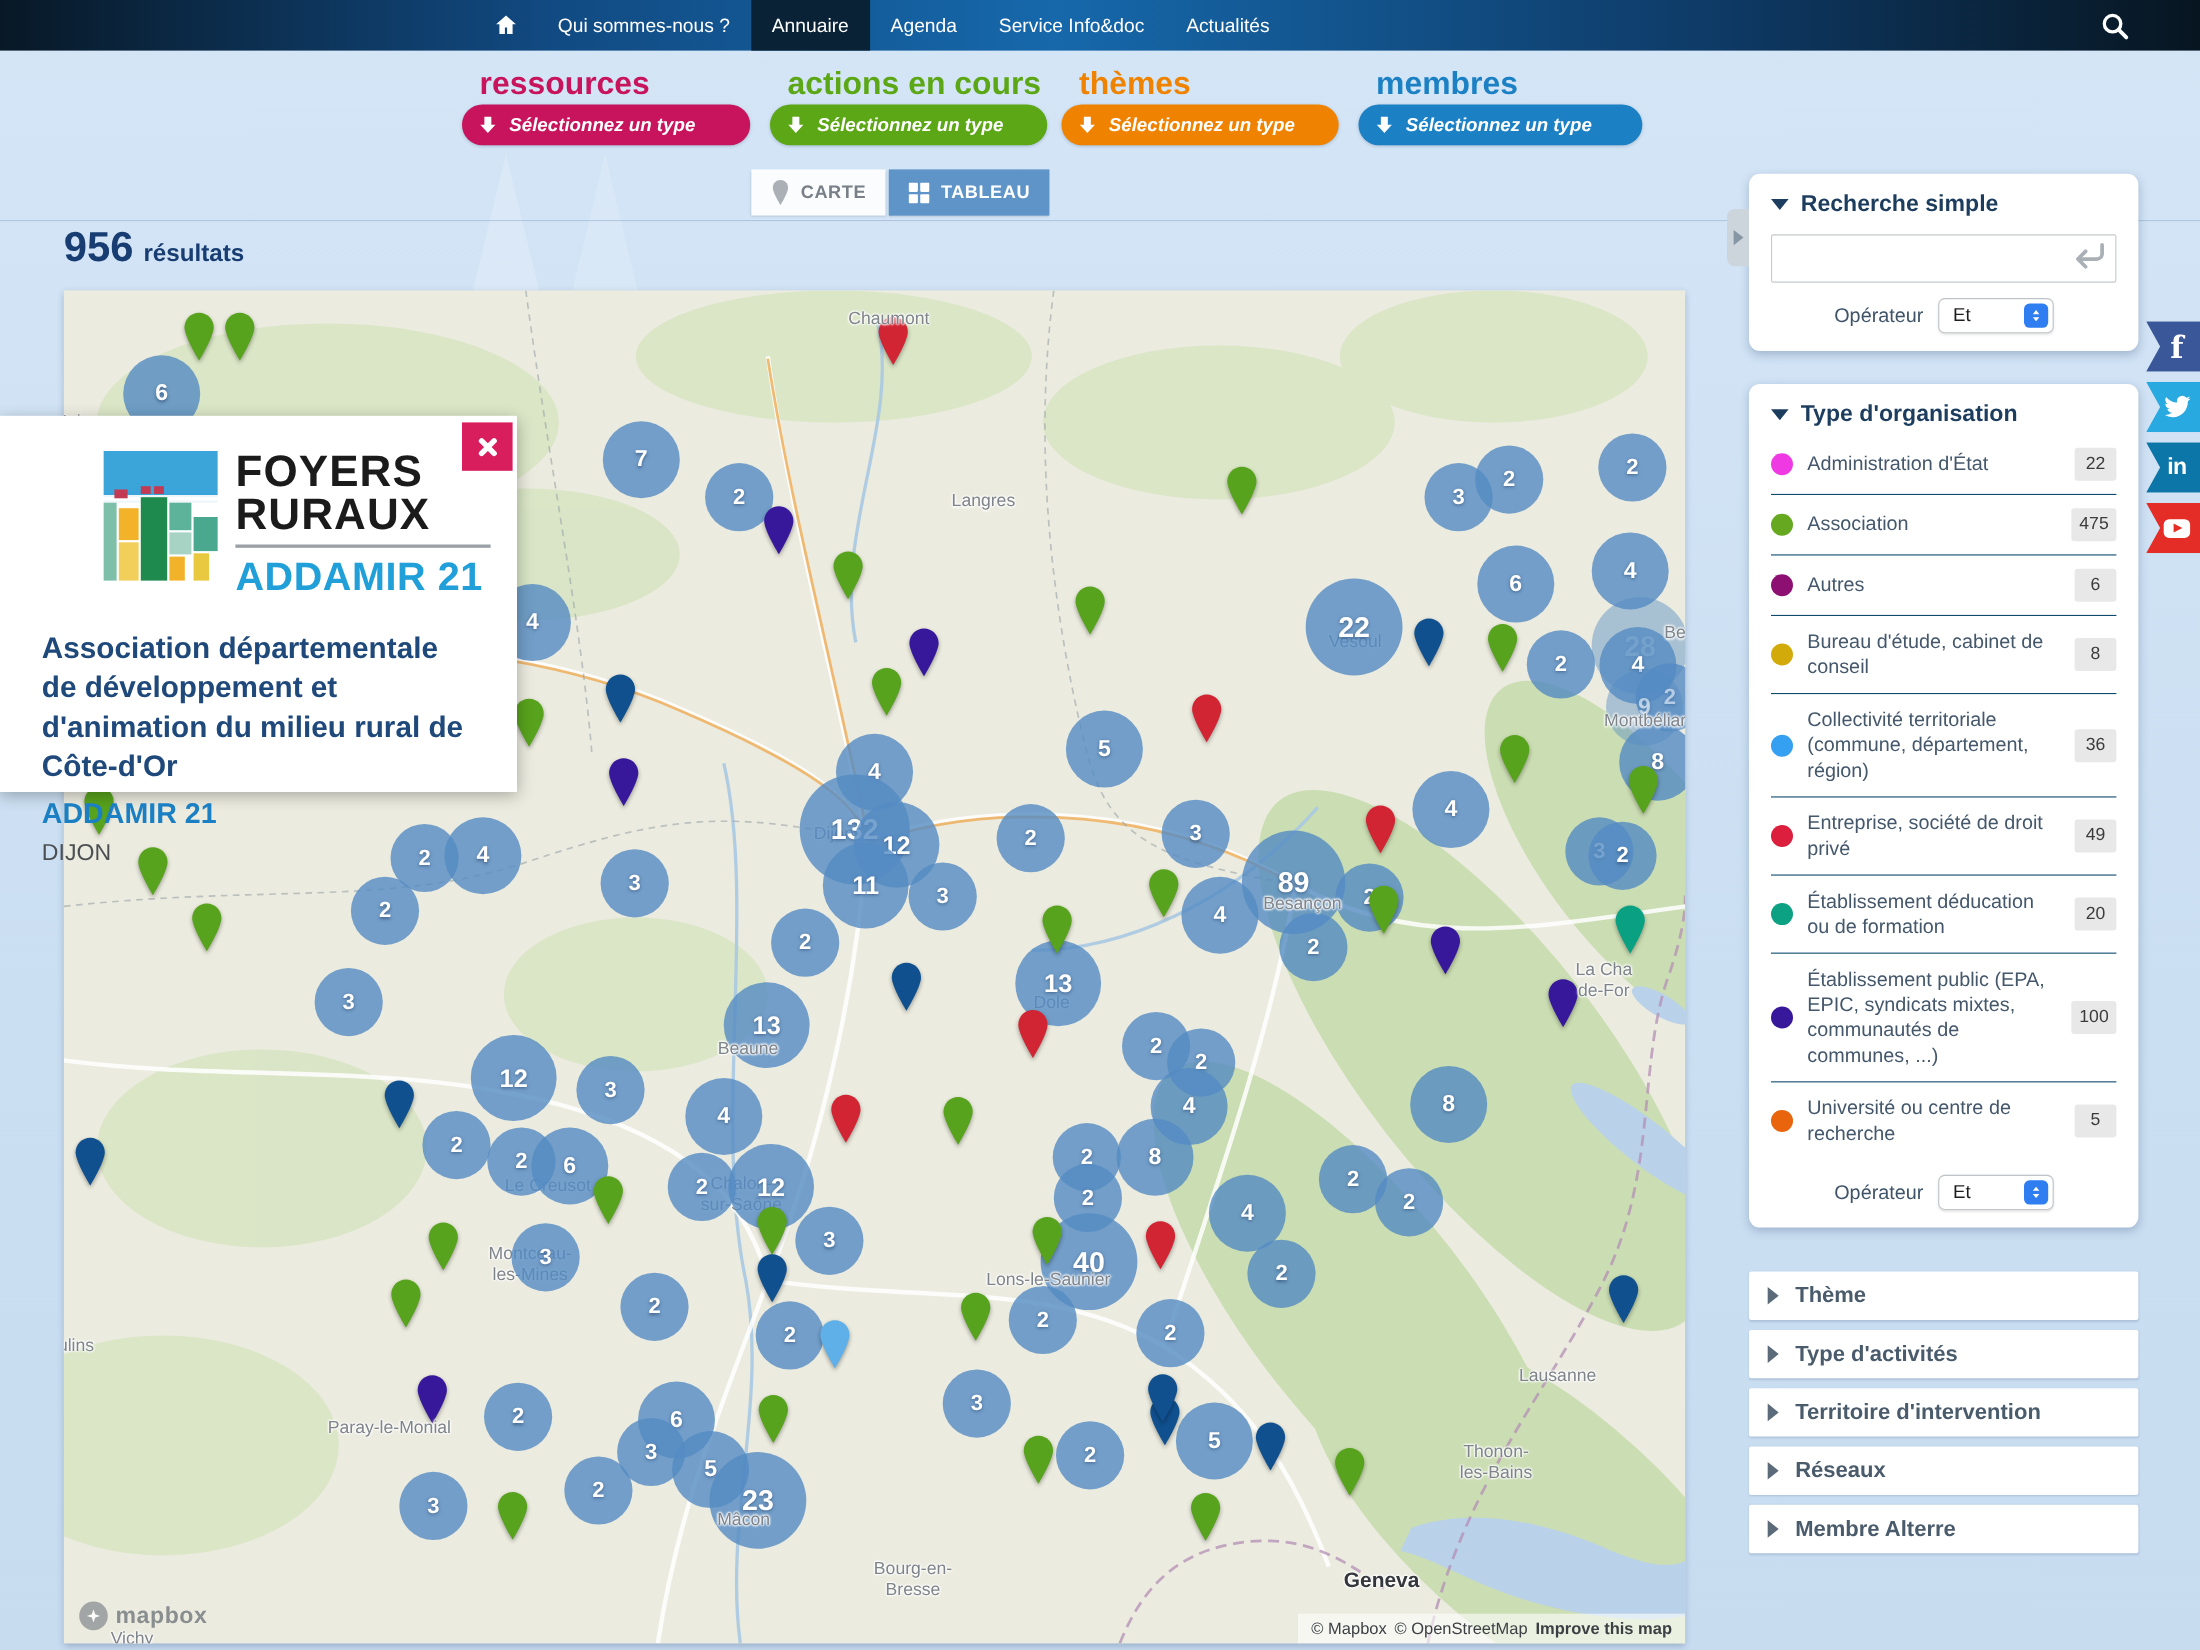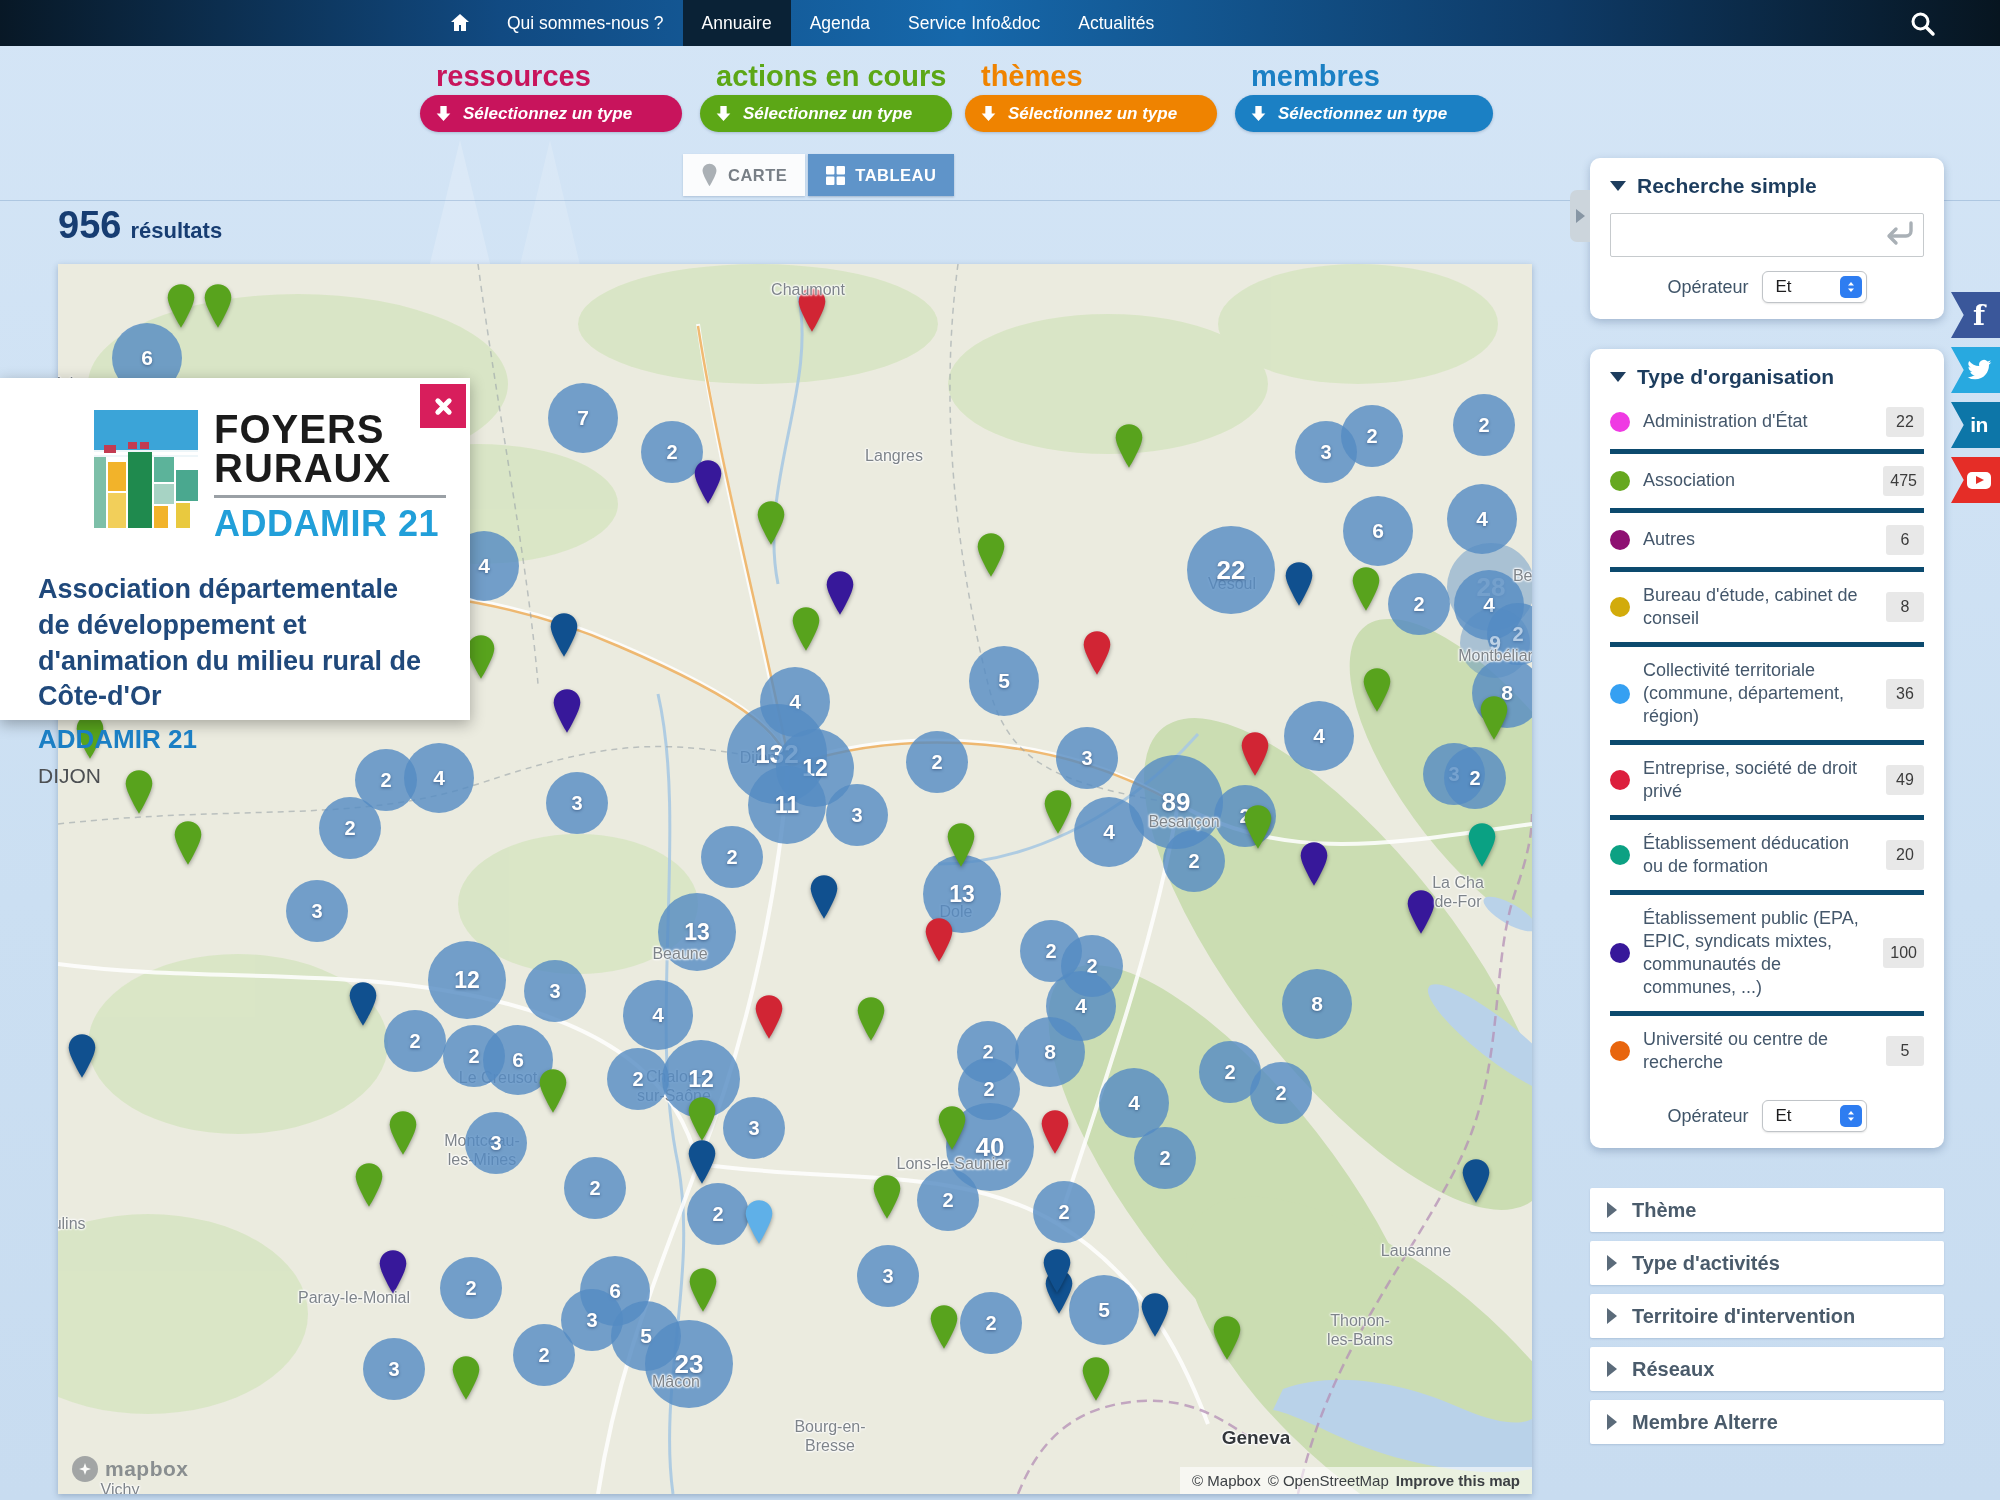--- a/index.html
+++ b/index.html
@@ -99,21 +99,21 @@
   .ret-icon{position:absolute;right:9px;top:50%;transform:translateY(-50%);}
   .op-row{display:flex;justify-content:center;align-items:center;gap:13px;margin-top:14px;
     font-size:18px;color:#3f5468;}
   .op-select{display:flex;align-items:center;justify-content:space-between;border:1px solid #c0c4c8;
     border-radius:6px;background:#fff;height:30px;width:86px;padding:0 4px 0 13px;cursor:pointer;
     font-size:17px;color:#1d1d1f;box-shadow:0 1px 2px rgba(0,0,0,.10);}
   .stepper{width:22px;height:22px;background:#2e7df1;border-radius:5px;display:flex;
     align-items:center;justify-content:center;}
   .panel-org{margin-top:30px;}
   .org-list{margin-top:6px;}
-  .org-row{display:flex;align-items:center;gap:13px;padding:12px 0;border-bottom:5px solid #0c4a6e;cursor:pointer;}
+  .org-row{display:flex;align-items:center;gap:13px;padding:12px 0;border-bottom:1px solid #0c4a6e;cursor:pointer;}
   .org-row:last-child{border-bottom:none;}
   .org-dot{width:20px;height:20px;border-radius:50%;flex:0 0 20px;}
   .org-label{flex:1;font-size:18px;color:#44576b;line-height:1.28;}
   .org-count{background:#e8e8e8;color:#3c3c3c;font-size:16px;min-width:24px;text-align:center;
     padding:6px 7px;border-radius:3px;}
   .acc{margin-top:40px;}
   .acc-bar{display:flex;align-items:center;gap:15px;height:44px;background:#fff;margin-bottom:9px;
     padding-left:17px;border-radius:2px;box-shadow:0 1px 2px rgba(60,90,130,.2);cursor:pointer;}
   .acc-label{font-size:20px;font-weight:bold;color:#4a5b6b;}
   .collapse-tab{position:absolute;left:-20px;top:32px;width:20px;height:52px;background:#ccd5dc;

